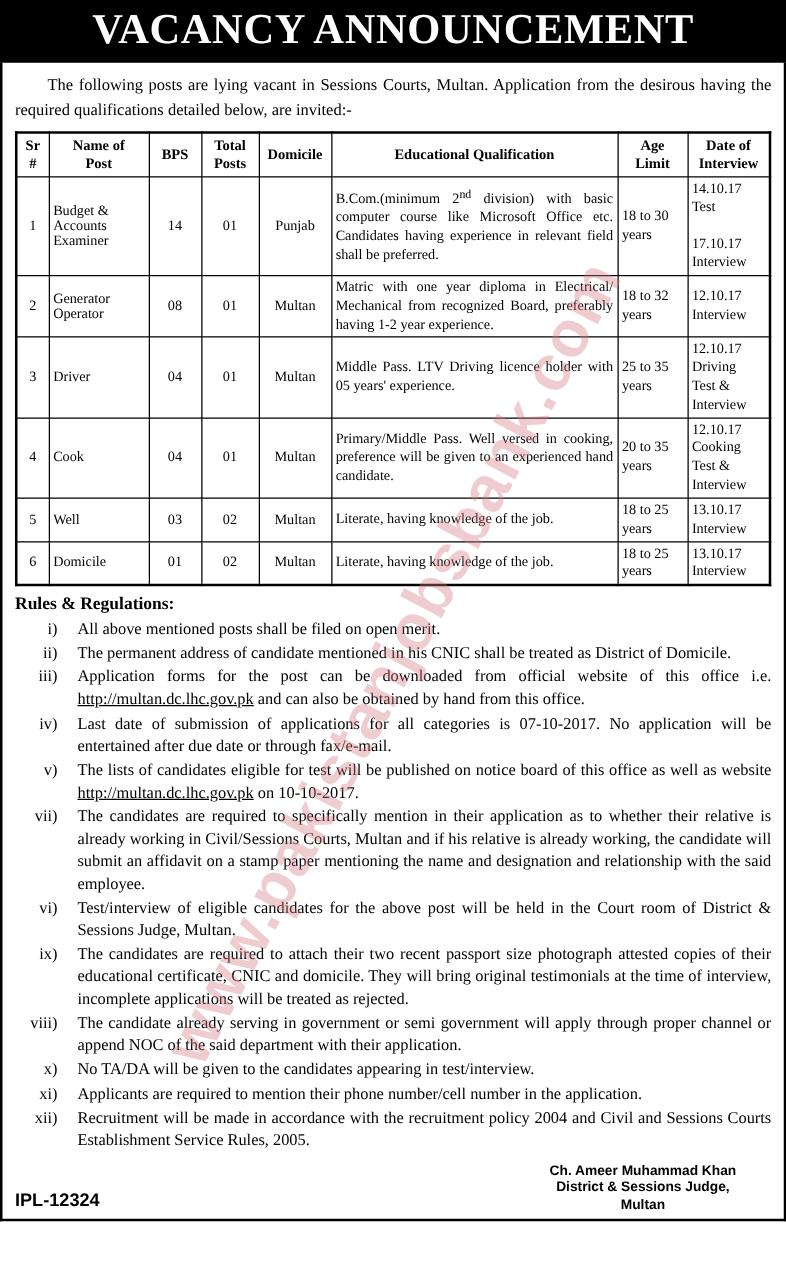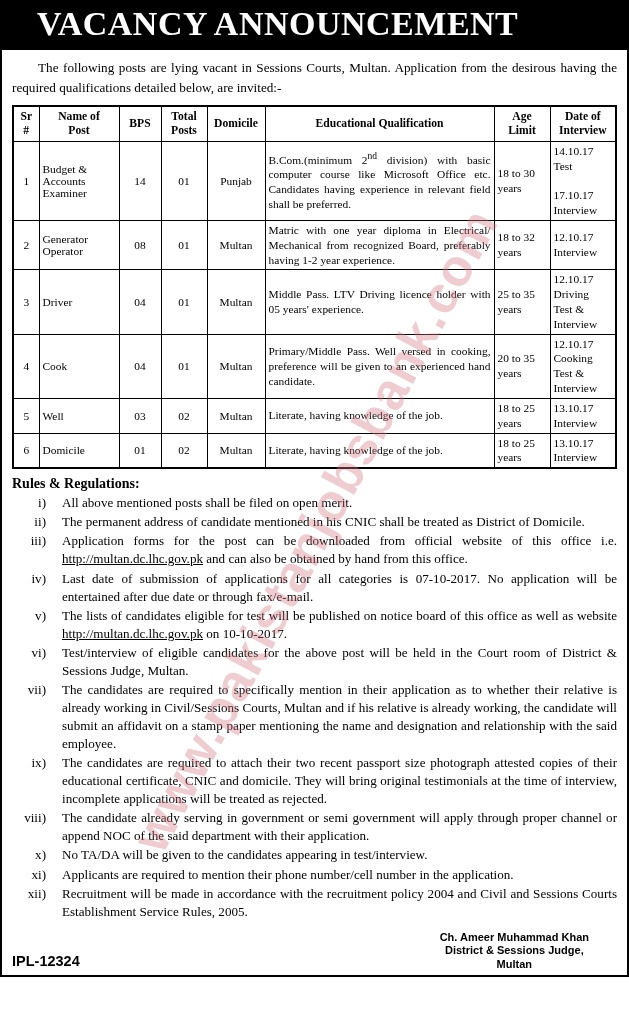--- a/index.html
+++ b/index.html
@@ -35,22 +35,22 @@
     pointer-events: none;
     z-index: 5;
   }
 
   
   .banner {
     background: #000000;
     height: 48px;
     display: flex;
     align-items: center;
+    justify-content: center;
     border-bottom: 2px solid #000;
-    padding-left: 37px;
   }
   .banner-title {
     color: #ffffff;
     font-family: "Liberation Serif", serif;
     font-weight: bold;
     font-size: 34px;
     letter-spacing: 0.5px;
     line-height: 1;
   }
 
@@ -298,26 +298,26 @@
         </li>
         <li>
           <span class="rn">iv)</span>
           <span class="rt">Last date of submission of applications for all categories is 07-10-2017. No application will be entertained after due date or through fax/e-mail.</span>
         </li>
         <li>
           <span class="rn">v)</span>
           <span class="rt">The lists of candidates eligible for test will be published on notice board of this office as well as website <u>http://multan.dc.lhc.gov.pk</u> on 10-10-2017.</span>
         </li>
         <li>
+          <span class="rn">vii)</span>
+          <span class="rt">The candidates are required to specifically mention in their application as to whether their relative is already working in Civil/Sessions Courts, Multan and if his relative is already working, the candidate will submit an affidavit on a stamp paper mentioning the name and designation and relationship with the said employee.</span>
+        </li>
+        <li>
           <span class="rn">vi)</span>
           <span class="rt">Test/interview of eligible candidates for the above post will be held in the Court room of District &amp; Sessions Judge, Multan.</span>
-        </li>
-        <li>
-          <span class="rn">vii)</span>
-          <span class="rt">The candidates are required to specifically mention in their application as to whether their relative is already working in Civil/Sessions Courts, Multan and if his relative is already working, the candidate will submit an affidavit on a stamp paper mentioning the name and designation and relationship with the said employee.</span>
         </li>
         <li>
           <span class="rn">ix)</span>
           <span class="rt">The candidates are required to attach their two recent passport size photograph attested copies of their educational certificate, CNIC and domicile. They will bring original testimonials at the time of interview, incomplete applications will be treated as rejected.</span>
         </li>
         <li>
           <span class="rn">viii)</span>
           <span class="rt">The candidate already serving in government or semi government will apply through proper channel or append NOC of the said department with their application.</span>
         </li>
         <li>

